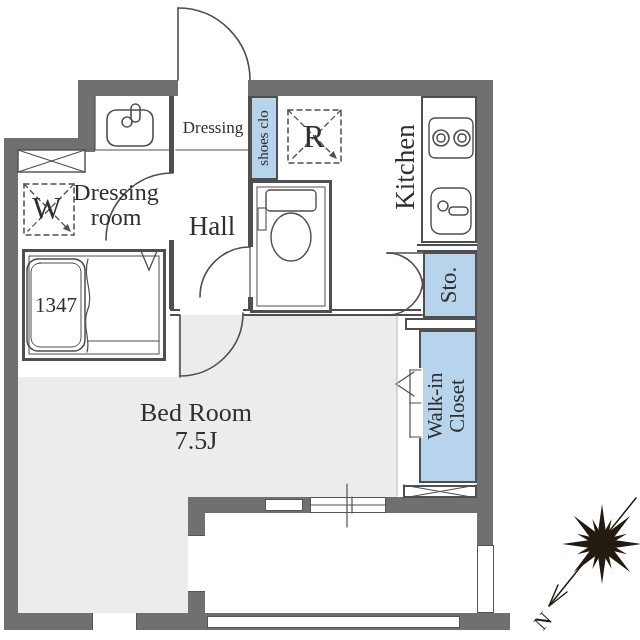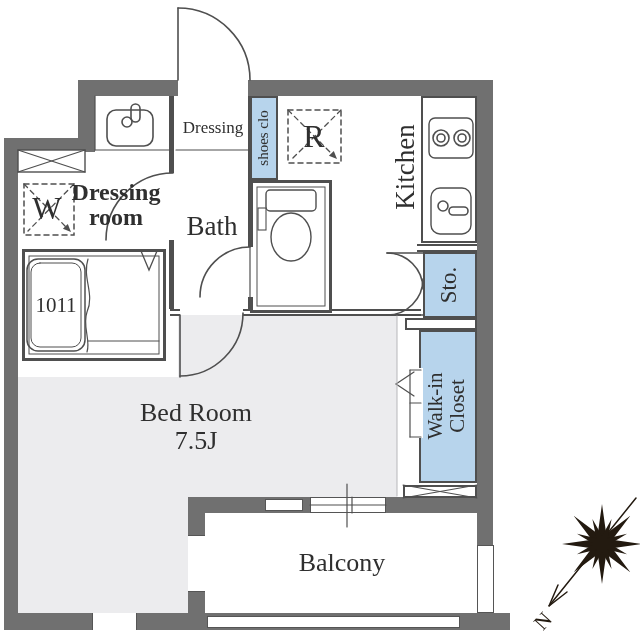--- a/index.html
+++ b/index.html
@@ -148,25 +148,24 @@
     <polyline points="567,592 549,606 558,585" stroke="#231a10" stroke-width="1.5"></polyline>
     <path fill="#231a10" stroke="none" d="M642,544 L612.2,548.2 L630.3,572.3 L606.2,554.2 L602,584 L597.8,554.2 L573.7,572.3 L591.8,548.2 L562,544 L591.8,539.8 L573.7,515.7 L597.8,533.8 L602,504 L606.2,533.8 L630.3,515.7 L612.2,539.8 Z"></path>
     <path fill="#231a10" stroke="none" d="M627,554.3 L607.7,549.7 L611.6,568.9 L602,552 L592.4,568.9 L596.3,549.7 L577,554.3 L594,544 L577,533.7 L596.3,538.3 L592.4,519.1 L602,536 L611.6,519.1 L607.7,538.3 L627,533.7 L610,544 Z"></path>
     <text x="543" y="628" transform="rotate(-48 543 621)" font-size="21" fill="#231a10" stroke="none" font-family="Liberation Serif, DejaVu Serif, serif" text-anchor="middle">N</text>
   </svg>
 
   <div class="lbl" style="left:213px;top:128px;font-size:17px;">Dressing</div>
   <div class="lbl v" style="left:264px;top:138px;font-size:15px;">shoes clo</div>
   <div class="lbl" style="left:314px;top:137px;font-size:32px;">R</div>
   <div class="lbl v" style="left:405px;top:167px;font-size:27px;">Kitchen</div>
-  <div class="lbl wrap" style="left:116px;top:205px;font-size:24px;width:140px;font-weight:bold;">Dressing room</div>
+  <div class="lbl wrap" style="left:116px;top:205px;font-size:24px;width:140px;">Dressing room</div>
   <div class="lbl" style="left:47px;top:209px;font-size:31px;">W</div>
-  <div class="lbl" style="left:212px;top:226px;font-size:27px;">Bath</div>
-  <div class="lbl" style="left:56px;top:305px;font-size:21px;">1011</div>
+  <div class="lbl" style="left:212px;top:226px;font-size:27px;">Hall</div>
+  <div class="lbl" style="left:56px;top:305px;font-size:21px;">1347</div>
   <div class="lbl v" style="left:449px;top:285px;font-size:23px;">Sto.</div>
   <div class="lbl" style="left:196px;top:427px;font-size:26px;text-align:center;">
     <span style="display:block;">Bed Room</span>
     <span style="display:block;">7.5J</span>
   </div>
   <div class="lbl v wrap" style="left:446px;top:406px;font-size:21px;width:115px;">Walk-in Closet</div>
-  <div class="lbl" style="left:342px;top:563px;font-size:26px;">Balcony</div>
 
 </div>
 
 </body></html>

